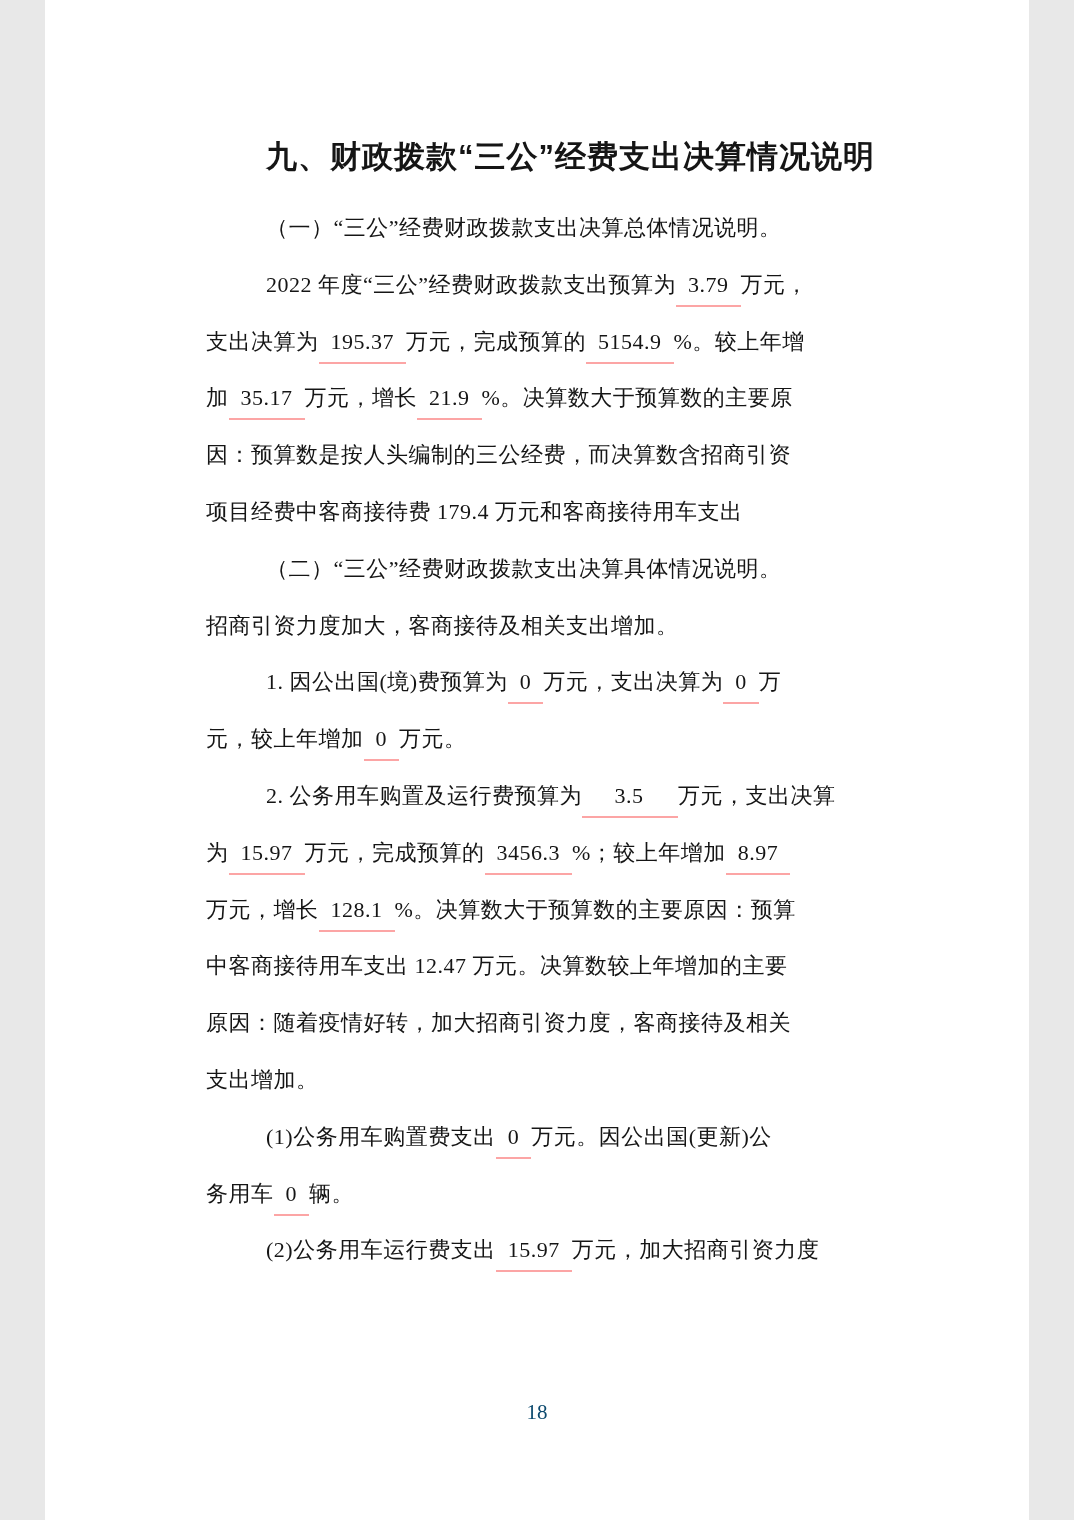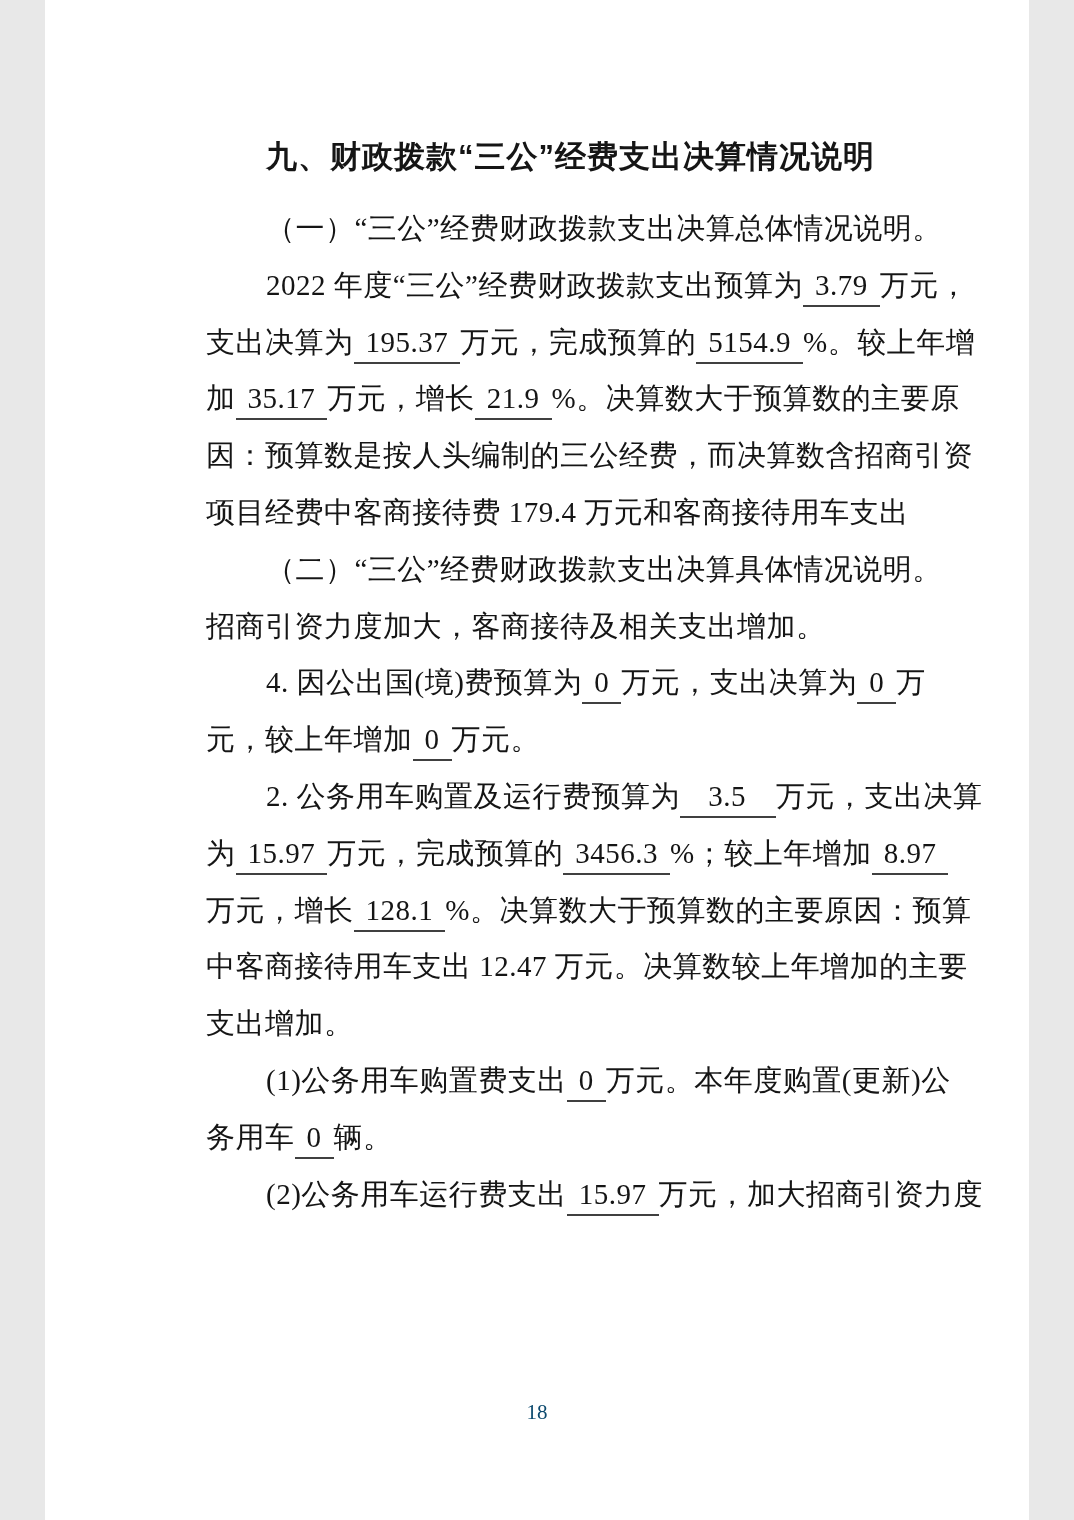--- a/index.html
+++ b/index.html
@@ -19,38 +19,38 @@
   }
   .content {
     position: absolute;
     left: 161px;
     top: 130px;
     width: 756px;
   }
   .line {
     height: 56.8px;
     line-height: 56.8px;
-    font-size: 29px;
+    font-size: 22px;
     white-space: nowrap;
     letter-spacing: 0.5px;
   }
   .line.indent {
     padding-left: 60px;
   }
   .line.heading {
     height: 70px;
     line-height: 54px;
     font-size: 31px;
     font-weight: 700;
     font-family: "Liberation Sans", "DejaVu Sans", sans-serif;
     letter-spacing: 1px;
   }
   .blank {
     display: inline-block;
-    border-bottom: 2px solid #404040;
+    border-bottom: 2px solid #fca5a5;
     padding: 0 12px;
     line-height: 40px;
   }
   .blank.wide {
     padding: 0 14px 0 12px;
     min-width: 70px;
     text-align: center;
   }
   .page-number {
     position: absolute;
@@ -69,25 +69,26 @@
   <div class="content" id="doc-lines">
       <div class="line heading indent"><span>九、财政拨款“三公”经费支出决算情况说明</span></div>
       <div class="line indent"><span>（一）“三公”经费财政拨款支出决算总体情况说明。</span></div>
       <div class="line indent"><span>2022 年度“三公”经费财政拨款支出预算为</span><span class="blank">3.79</span><span>万元，</span></div>
       <div class="line"><span>支出决算为</span><span class="blank">195.37</span><span>万元，完成预算的</span><span class="blank">5154.9</span><span>%。较上年增</span></div>
       <div class="line"><span>加</span><span class="blank">35.17</span><span>万元，增长</span><span class="blank">21.9</span><span>%。决算数大于预算数的主要原</span></div>
       <div class="line"><span>因：预算数是按人头编制的三公经费，而决算数含招商引资</span></div>
       <div class="line"><span>项目经费中客商接待费 179.4 万元和客商接待用车支出</span></div>
       <div class="line indent"><span>（二）“三公”经费财政拨款支出决算具体情况说明。</span></div>
       <div class="line"><span>招商引资力度加大，客商接待及相关支出增加。</span></div>
-      <div class="line indent"><span>4. 因公出国(境)费预算为</span><span class="blank">0</span><span>万元，支出决算为</span><span class="blank">0</span><span>万</span></div>
+      <div class="line indent"><span>1. 因公出国(境)费预算为</span><span class="blank">0</span><span>万元，支出决算为</span><span class="blank">0</span><span>万</span></div>
       <div class="line"><span>元，较上年增加</span><span class="blank">0</span><span>万元。</span></div>
       <div class="line indent"><span>2. 公务用车购置及运行费预算为</span><span class="blank wide">3.5</span><span>万元，支出决算</span></div>
       <div class="line"><span>为</span><span class="blank">15.97</span><span>万元，完成预算的</span><span class="blank">3456.3</span><span>%；较上年增加</span><span class="blank">8.97</span></div>
       <div class="line"><span>万元，增长</span><span class="blank">128.1</span><span>%。决算数大于预算数的主要原因：预算</span></div>
       <div class="line"><span>中客商接待用车支出 12.47 万元。决算数较上年增加的主要</span></div>
+      <div class="line"><span>原因：随着疫情好转，加大招商引资力度，客商接待及相关</span></div>
       <div class="line"><span>支出增加。</span></div>
-      <div class="line indent"><span>(1)公务用车购置费支出</span><span class="blank">0</span><span>万元。本年度购置(更新)公</span></div>
+      <div class="line indent"><span>(1)公务用车购置费支出</span><span class="blank">0</span><span>万元。因公出国(更新)公</span></div>
       <div class="line"><span>务用车</span><span class="blank">0</span><span>辆。</span></div>
       <div class="line indent"><span>(2)公务用车运行费支出</span><span class="blank">15.97</span><span>万元，加大招商引资力度</span></div>
     </div>
   <div class="page-number">18</div>
 </div>
 
 </body></html>

